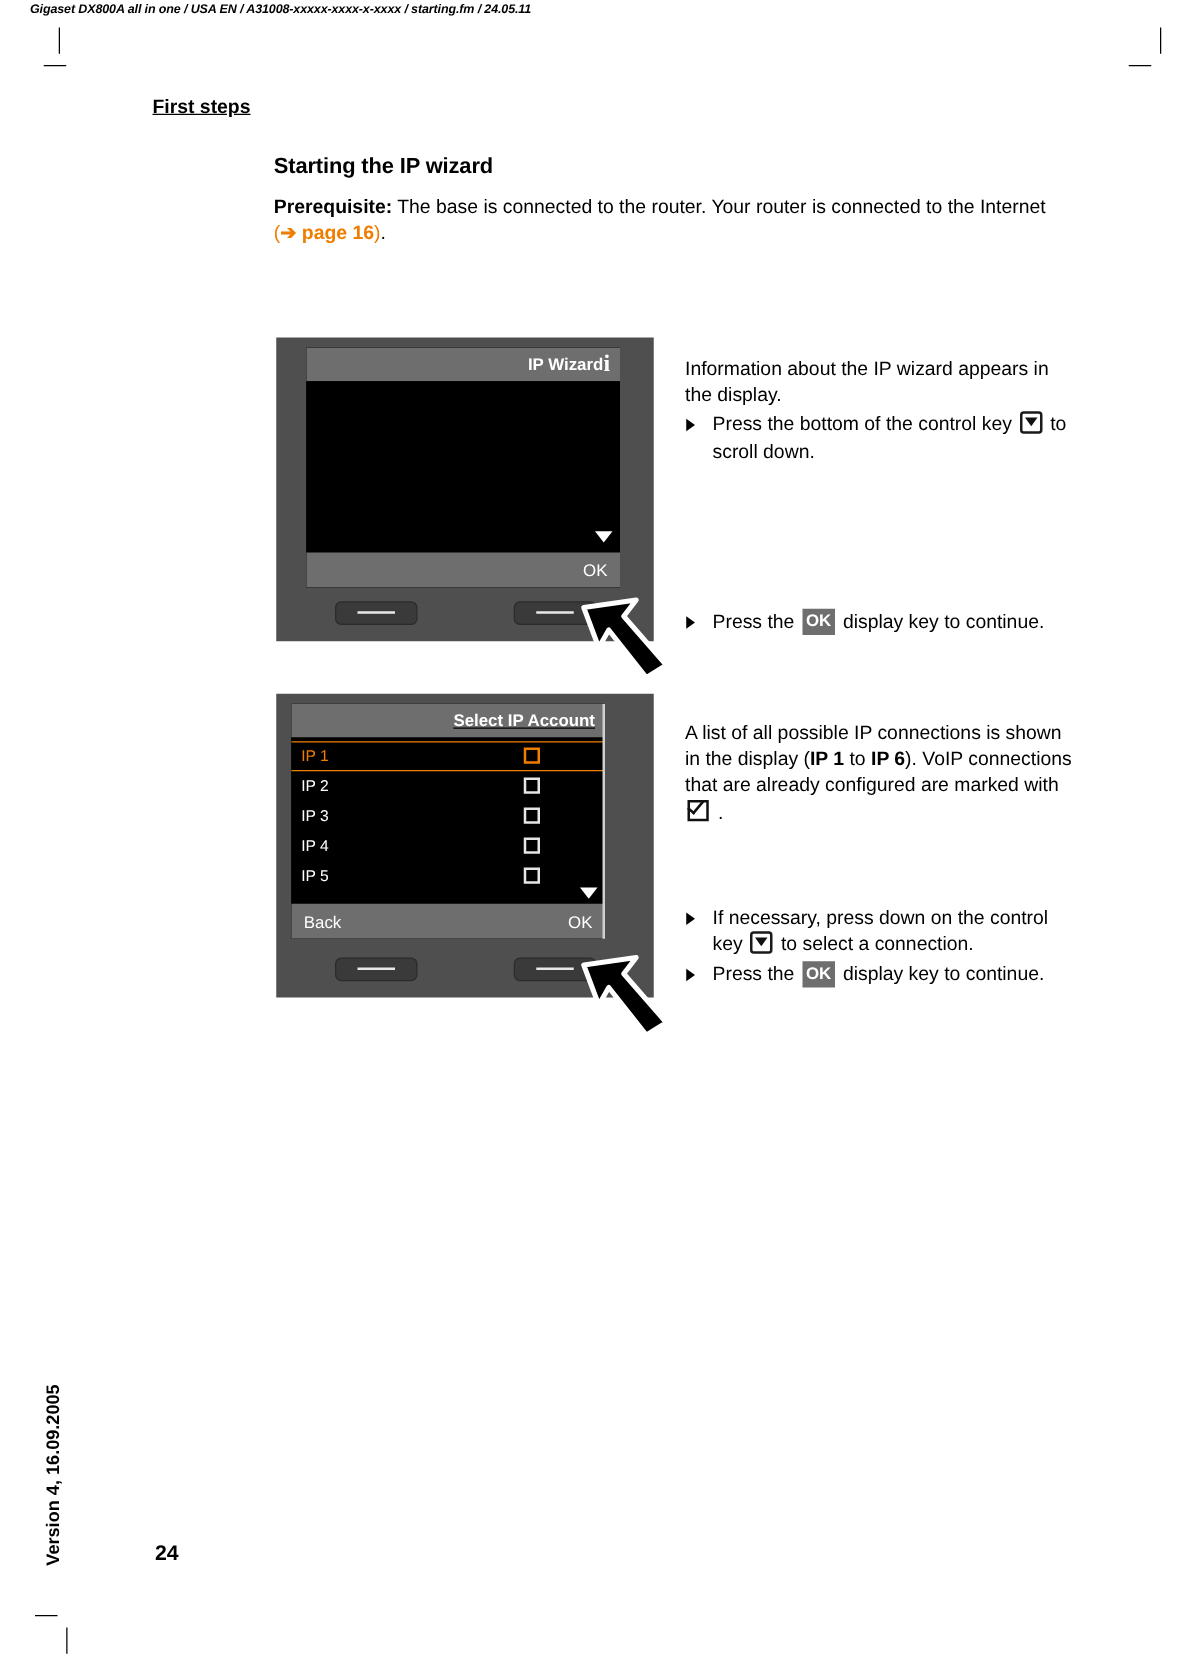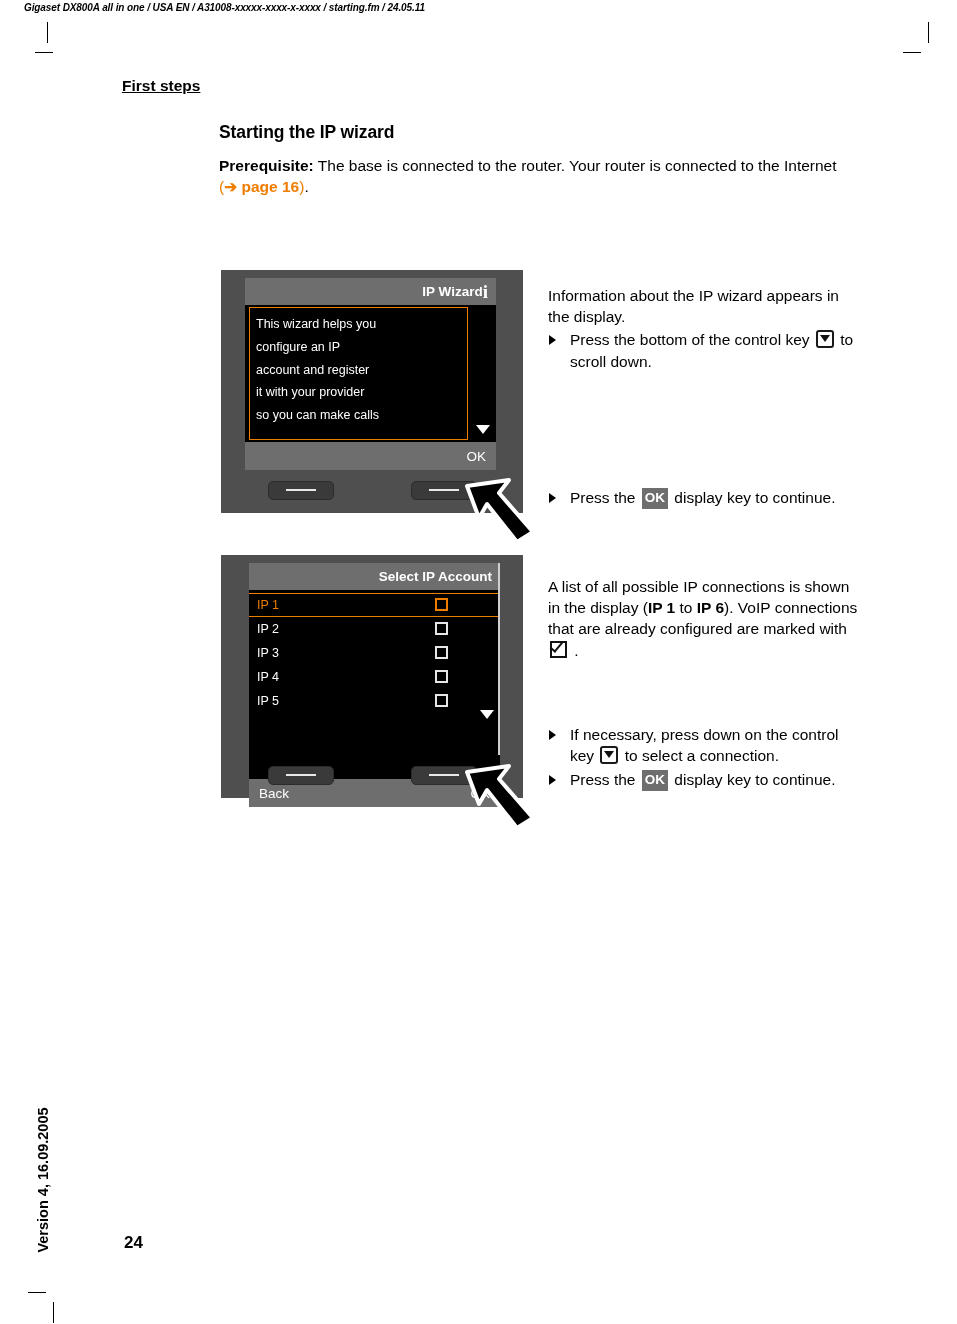--- a/index.html
+++ b/index.html
@@ -361,47 +361,40 @@
   <div class="phone" style="left:221px; top:270px; width:302px; height:243px;">
 
     <div class="screen" style="left:24px; top:8px; width:251px; height:192px;">
 
       <div class="scr-title">
         <span>IP Wizard</span>
         <span class="info-i">i</span>
       </div>
 
       <div class="scr-body" style="height:137px;">
-        <div class="info-box">
-          <div class="info-line">This wizard helps you</div>
-          <div class="info-line">configure an IP</div>
-          <div class="info-line">account and register</div>
-          <div class="info-line">it with your provider</div>
-          <div class="info-line">so you can make calls</div>
-        </div>
         <div class="scroll-caret"></div>
       </div>
 
       <div class="scr-soft">
         <span></span>
         <span>OK</span>
       </div>
     </div>
 
     <div class="hard-key" style="left:47px; top:211px;"></div>
     <div class="hard-key" style="left:190px; top:211px;"></div>
   </div>
 
   <svg class="cursor" style="left:463px; top:474px;" viewBox="0 0 80 70">
     <polygon points="4,12 46,6 36,19 70,58 54,68 24,30 16,44" fill="#000000" stroke="#ffffff" stroke-width="4" stroke-linejoin="round"></polygon>
   </svg>
 
   <div class="phone" style="left:221px; top:555px; width:302px; height:243px;">
 
-    <div class="screen" style="left:28px; top:8px; width:251px; height:244px;">
+    <div class="screen" style="left:12px; top:8px; width:251px; height:188px;text-decoration:underline;">
 
       <div class="scr-title">
         <span>Select IP Account</span>
       </div>
 
       <div class="scr-body" style="height:137px; position:relative;">
         <div class="list-rows" style="top:3px;">
           <div class="lrow sel">
             <span class="lbl">IP 1</span>
             <span class="cb"></span>

